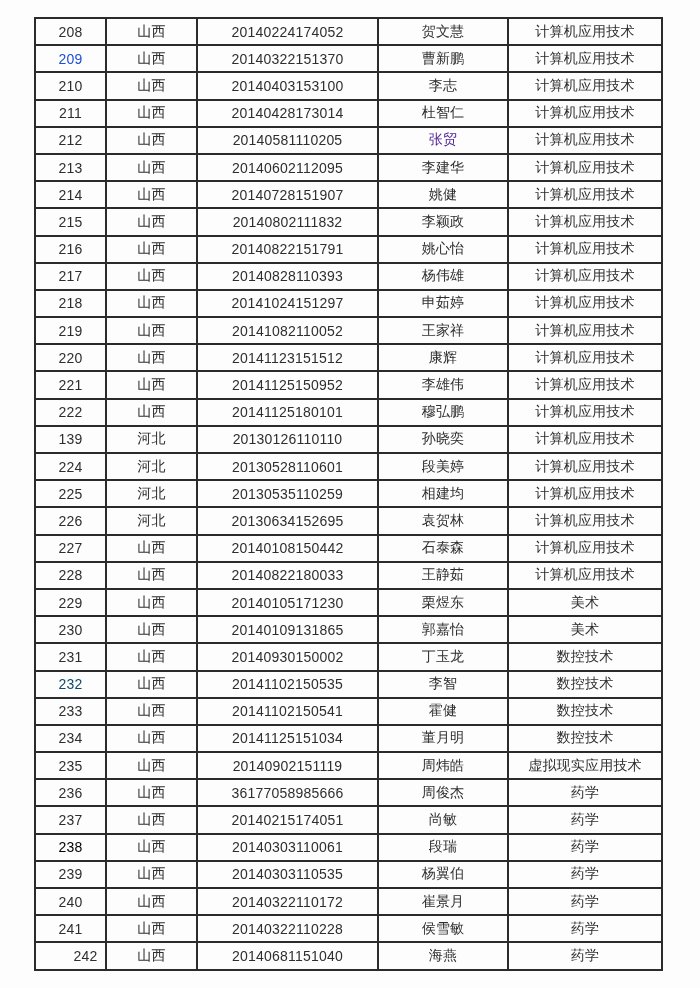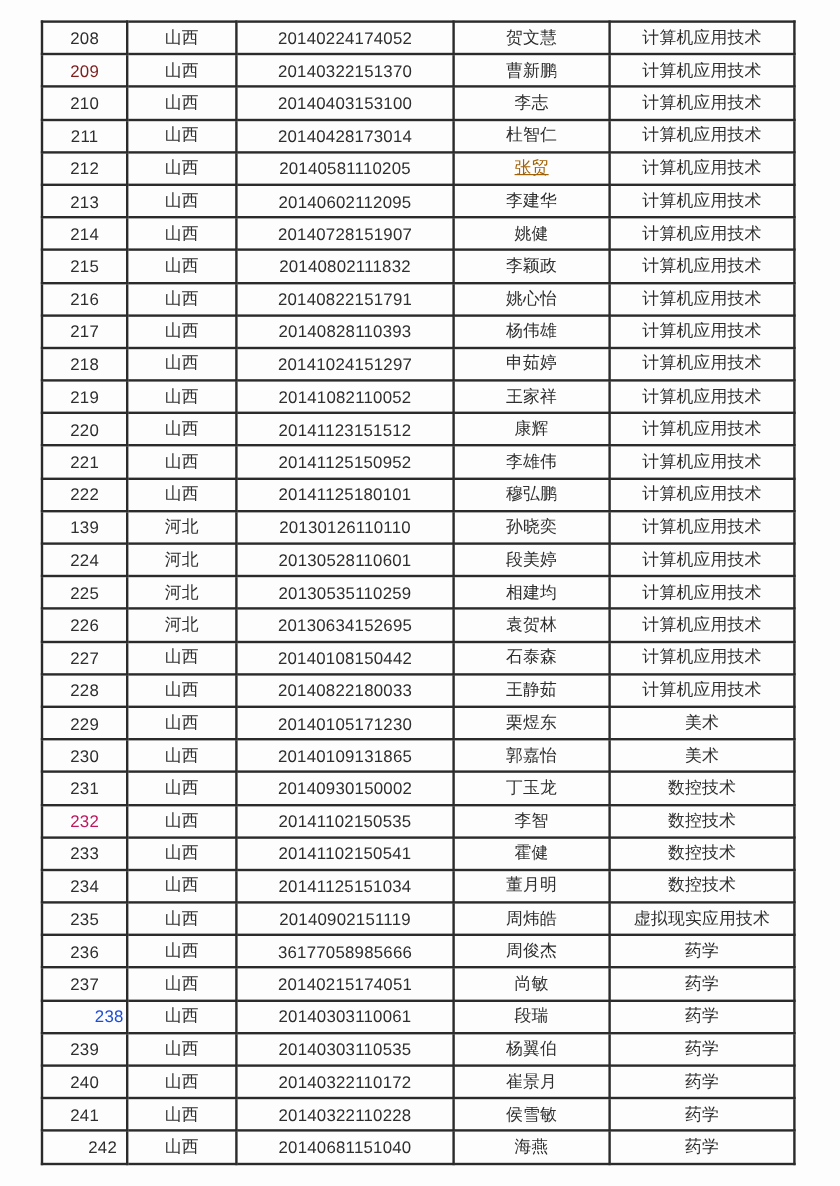--- a/index.html
+++ b/index.html
@@ -57,21 +57,21 @@
     </colgroup>
     <tbody id="table-body">
         <tr>
           <td class="col-index" style="border-color: rgb(43, 43, 43); color: rgb(46, 46, 46);">208</td>
           <td class="col-province" style="border-color: rgb(43, 43, 43); color: rgb(46, 46, 46);">山西</td>
           <td class="col-student_id" style="border-color: rgb(43, 43, 43); color: rgb(46, 46, 46);">20140224174052</td>
           <td class="col-name" style="border-color: rgb(43, 43, 43); color: rgb(46, 46, 46);">贺文慧</td>
           <td class="col-major" style="border-color: rgb(43, 43, 43); color: rgb(46, 46, 46);">计算机应用技术</td>
         </tr>
         <tr>
-          <td class="col-index" style="border-color: rgb(43, 43, 43); color: #7f1d1d;">209</td>
+          <td class="col-index" style="border-color: rgb(43, 43, 43); color: #1d4ed8;">209</td>
           <td class="col-province" style="border-color: rgb(43, 43, 43); color: rgb(46, 46, 46);">山西</td>
           <td class="col-student_id" style="border-color: rgb(43, 43, 43); color: rgb(46, 46, 46);">20140322151370</td>
           <td class="col-name" style="border-color: rgb(43, 43, 43); color: rgb(46, 46, 46);">曹新鹏</td>
           <td class="col-major" style="border-color: rgb(43, 43, 43); color: rgb(46, 46, 46);">计算机应用技术</td>
         </tr>
         <tr>
           <td class="col-index" style="border-color: rgb(43, 43, 43); color: rgb(46, 46, 46);">210</td>
           <td class="col-province" style="border-color: rgb(43, 43, 43); color: rgb(46, 46, 46);">山西</td>
           <td class="col-student_id" style="border-color: rgb(43, 43, 43); color: rgb(46, 46, 46);">20140403153100</td>
           <td class="col-name" style="border-color: rgb(43, 43, 43); color: rgb(46, 46, 46);">李志</td>
@@ -81,21 +81,21 @@
           <td class="col-index" style="border-color: rgb(43, 43, 43); color: rgb(46, 46, 46);">211</td>
           <td class="col-province" style="border-color: rgb(43, 43, 43); color: rgb(46, 46, 46);">山西</td>
           <td class="col-student_id" style="border-color: rgb(43, 43, 43); color: rgb(46, 46, 46);">20140428173014</td>
           <td class="col-name" style="border-color: rgb(43, 43, 43); color: rgb(46, 46, 46);">杜智仁</td>
           <td class="col-major" style="border-color: rgb(43, 43, 43); color: rgb(46, 46, 46);">计算机应用技术</td>
         </tr>
         <tr>
           <td class="col-index" style="border-color: rgb(43, 43, 43); color: rgb(46, 46, 46);">212</td>
           <td class="col-province" style="border-color: rgb(43, 43, 43); color: rgb(46, 46, 46);">山西</td>
           <td class="col-student_id" style="border-color: rgb(43, 43, 43); color: rgb(46, 46, 46);">20140581110205</td>
-          <td class="col-name" style="border-color: rgb(43, 43, 43); color: #a16207; text-decoration: underline;">张贸</td>
+          <td class="col-name" style="border-color: rgb(43, 43, 43); color: #4c1d95;">张贸</td>
           <td class="col-major" style="border-color: rgb(43, 43, 43); color: rgb(46, 46, 46);">计算机应用技术</td>
         </tr>
         <tr>
           <td class="col-index" style="border-color: rgb(43, 43, 43); color: rgb(46, 46, 46);">213</td>
           <td class="col-province" style="border-color: rgb(43, 43, 43); color: rgb(46, 46, 46);">山西</td>
           <td class="col-student_id" style="border-color: rgb(43, 43, 43); color: rgb(46, 46, 46);">20140602112095</td>
           <td class="col-name" style="border-color: rgb(43, 43, 43); color: rgb(46, 46, 46);">李建华</td>
           <td class="col-major" style="border-color: rgb(43, 43, 43); color: rgb(46, 46, 46);">计算机应用技术</td>
         </tr>
         <tr>
@@ -218,21 +218,21 @@
           <td class="col-major" style="border-color: rgb(43, 43, 43); color: rgb(46, 46, 46);">美术</td>
         </tr>
         <tr>
           <td class="col-index" style="border-color: rgb(43, 43, 43); color: rgb(46, 46, 46);">231</td>
           <td class="col-province" style="border-color: rgb(43, 43, 43); color: rgb(46, 46, 46);">山西</td>
           <td class="col-student_id" style="border-color: rgb(43, 43, 43); color: rgb(46, 46, 46);">20140930150002</td>
           <td class="col-name" style="border-color: rgb(43, 43, 43); color: rgb(46, 46, 46);">丁玉龙</td>
           <td class="col-major" style="border-color: rgb(43, 43, 43); color: rgb(46, 46, 46);">数控技术</td>
         </tr>
         <tr>
-          <td class="col-index" style="border-color: rgb(43, 43, 43); color: #be185d;">232</td>
+          <td class="col-index" style="border-color: rgb(43, 43, 43); color: #0c4a6e;">232</td>
           <td class="col-province" style="border-color: rgb(43, 43, 43); color: rgb(46, 46, 46);">山西</td>
           <td class="col-student_id" style="border-color: rgb(43, 43, 43); color: rgb(46, 46, 46);">20141102150535</td>
           <td class="col-name" style="border-color: rgb(43, 43, 43); color: rgb(46, 46, 46);">李智</td>
           <td class="col-major" style="border-color: rgb(43, 43, 43); color: rgb(46, 46, 46);">数控技术</td>
         </tr>
         <tr>
           <td class="col-index" style="border-color: rgb(43, 43, 43); color: rgb(46, 46, 46);">233</td>
           <td class="col-province" style="border-color: rgb(43, 43, 43); color: rgb(46, 46, 46);">山西</td>
           <td class="col-student_id" style="border-color: rgb(43, 43, 43); color: rgb(46, 46, 46);">20141102150541</td>
           <td class="col-name" style="border-color: rgb(43, 43, 43); color: rgb(46, 46, 46);">霍健</td>
@@ -260,21 +260,21 @@
           <td class="col-major" style="border-color: rgb(43, 43, 43); color: rgb(46, 46, 46);">药学</td>
         </tr>
         <tr>
           <td class="col-index" style="border-color: rgb(43, 43, 43); color: rgb(46, 46, 46);">237</td>
           <td class="col-province" style="border-color: rgb(43, 43, 43); color: rgb(46, 46, 46);">山西</td>
           <td class="col-student_id" style="border-color: rgb(43, 43, 43); color: rgb(46, 46, 46);">20140215174051</td>
           <td class="col-name" style="border-color: rgb(43, 43, 43); color: rgb(46, 46, 46);">尚敏</td>
           <td class="col-major" style="border-color: rgb(43, 43, 43); color: rgb(46, 46, 46);">药学</td>
         </tr>
         <tr>
-          <td class="col-index" style="border-color: rgb(43, 43, 43); color: #1d4ed8; text-align: right;">238</td>
+          <td class="col-index" style="border-color: rgb(43, 43, 43); color: #000000;">238</td>
           <td class="col-province" style="border-color: rgb(43, 43, 43); color: rgb(46, 46, 46);">山西</td>
           <td class="col-student_id" style="border-color: rgb(43, 43, 43); color: rgb(46, 46, 46);">20140303110061</td>
           <td class="col-name" style="border-color: rgb(43, 43, 43); color: rgb(46, 46, 46);">段瑞</td>
           <td class="col-major" style="border-color: rgb(43, 43, 43); color: rgb(46, 46, 46);">药学</td>
         </tr>
         <tr>
           <td class="col-index" style="border-color: rgb(43, 43, 43); color: rgb(46, 46, 46);">239</td>
           <td class="col-province" style="border-color: rgb(43, 43, 43); color: rgb(46, 46, 46);">山西</td>
           <td class="col-student_id" style="border-color: rgb(43, 43, 43); color: rgb(46, 46, 46);">20140303110535</td>
           <td class="col-name" style="border-color: rgb(43, 43, 43); color: rgb(46, 46, 46);">杨翼伯</td>

